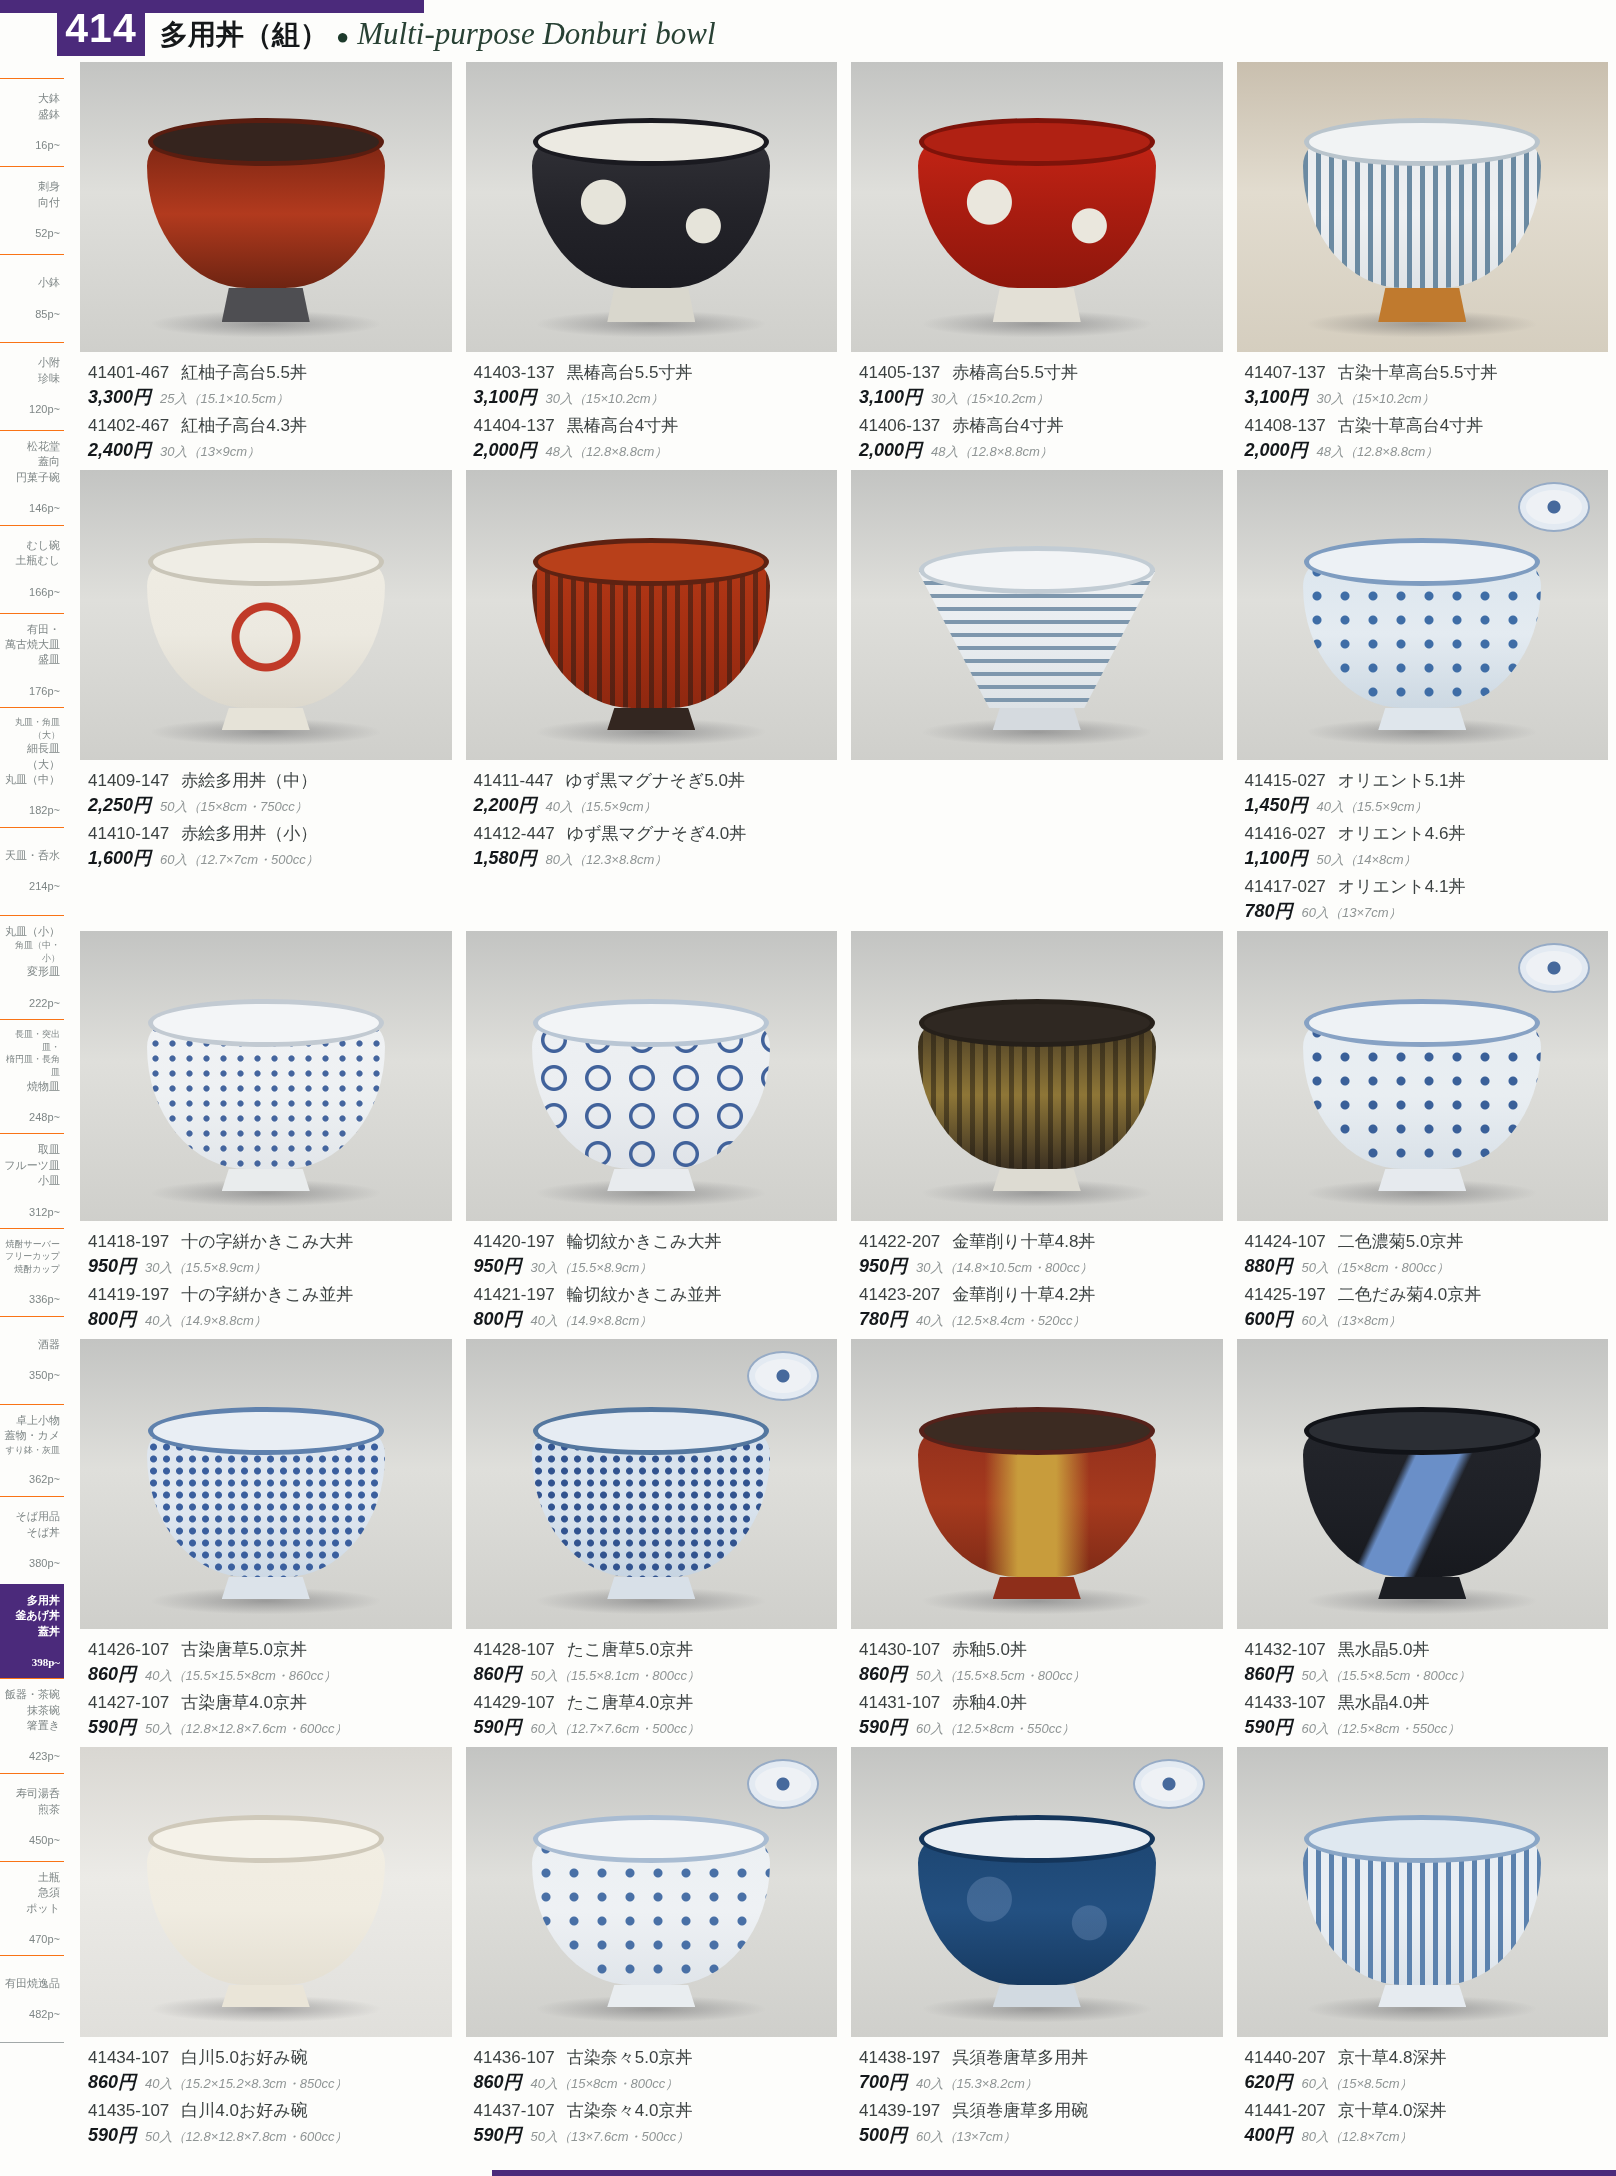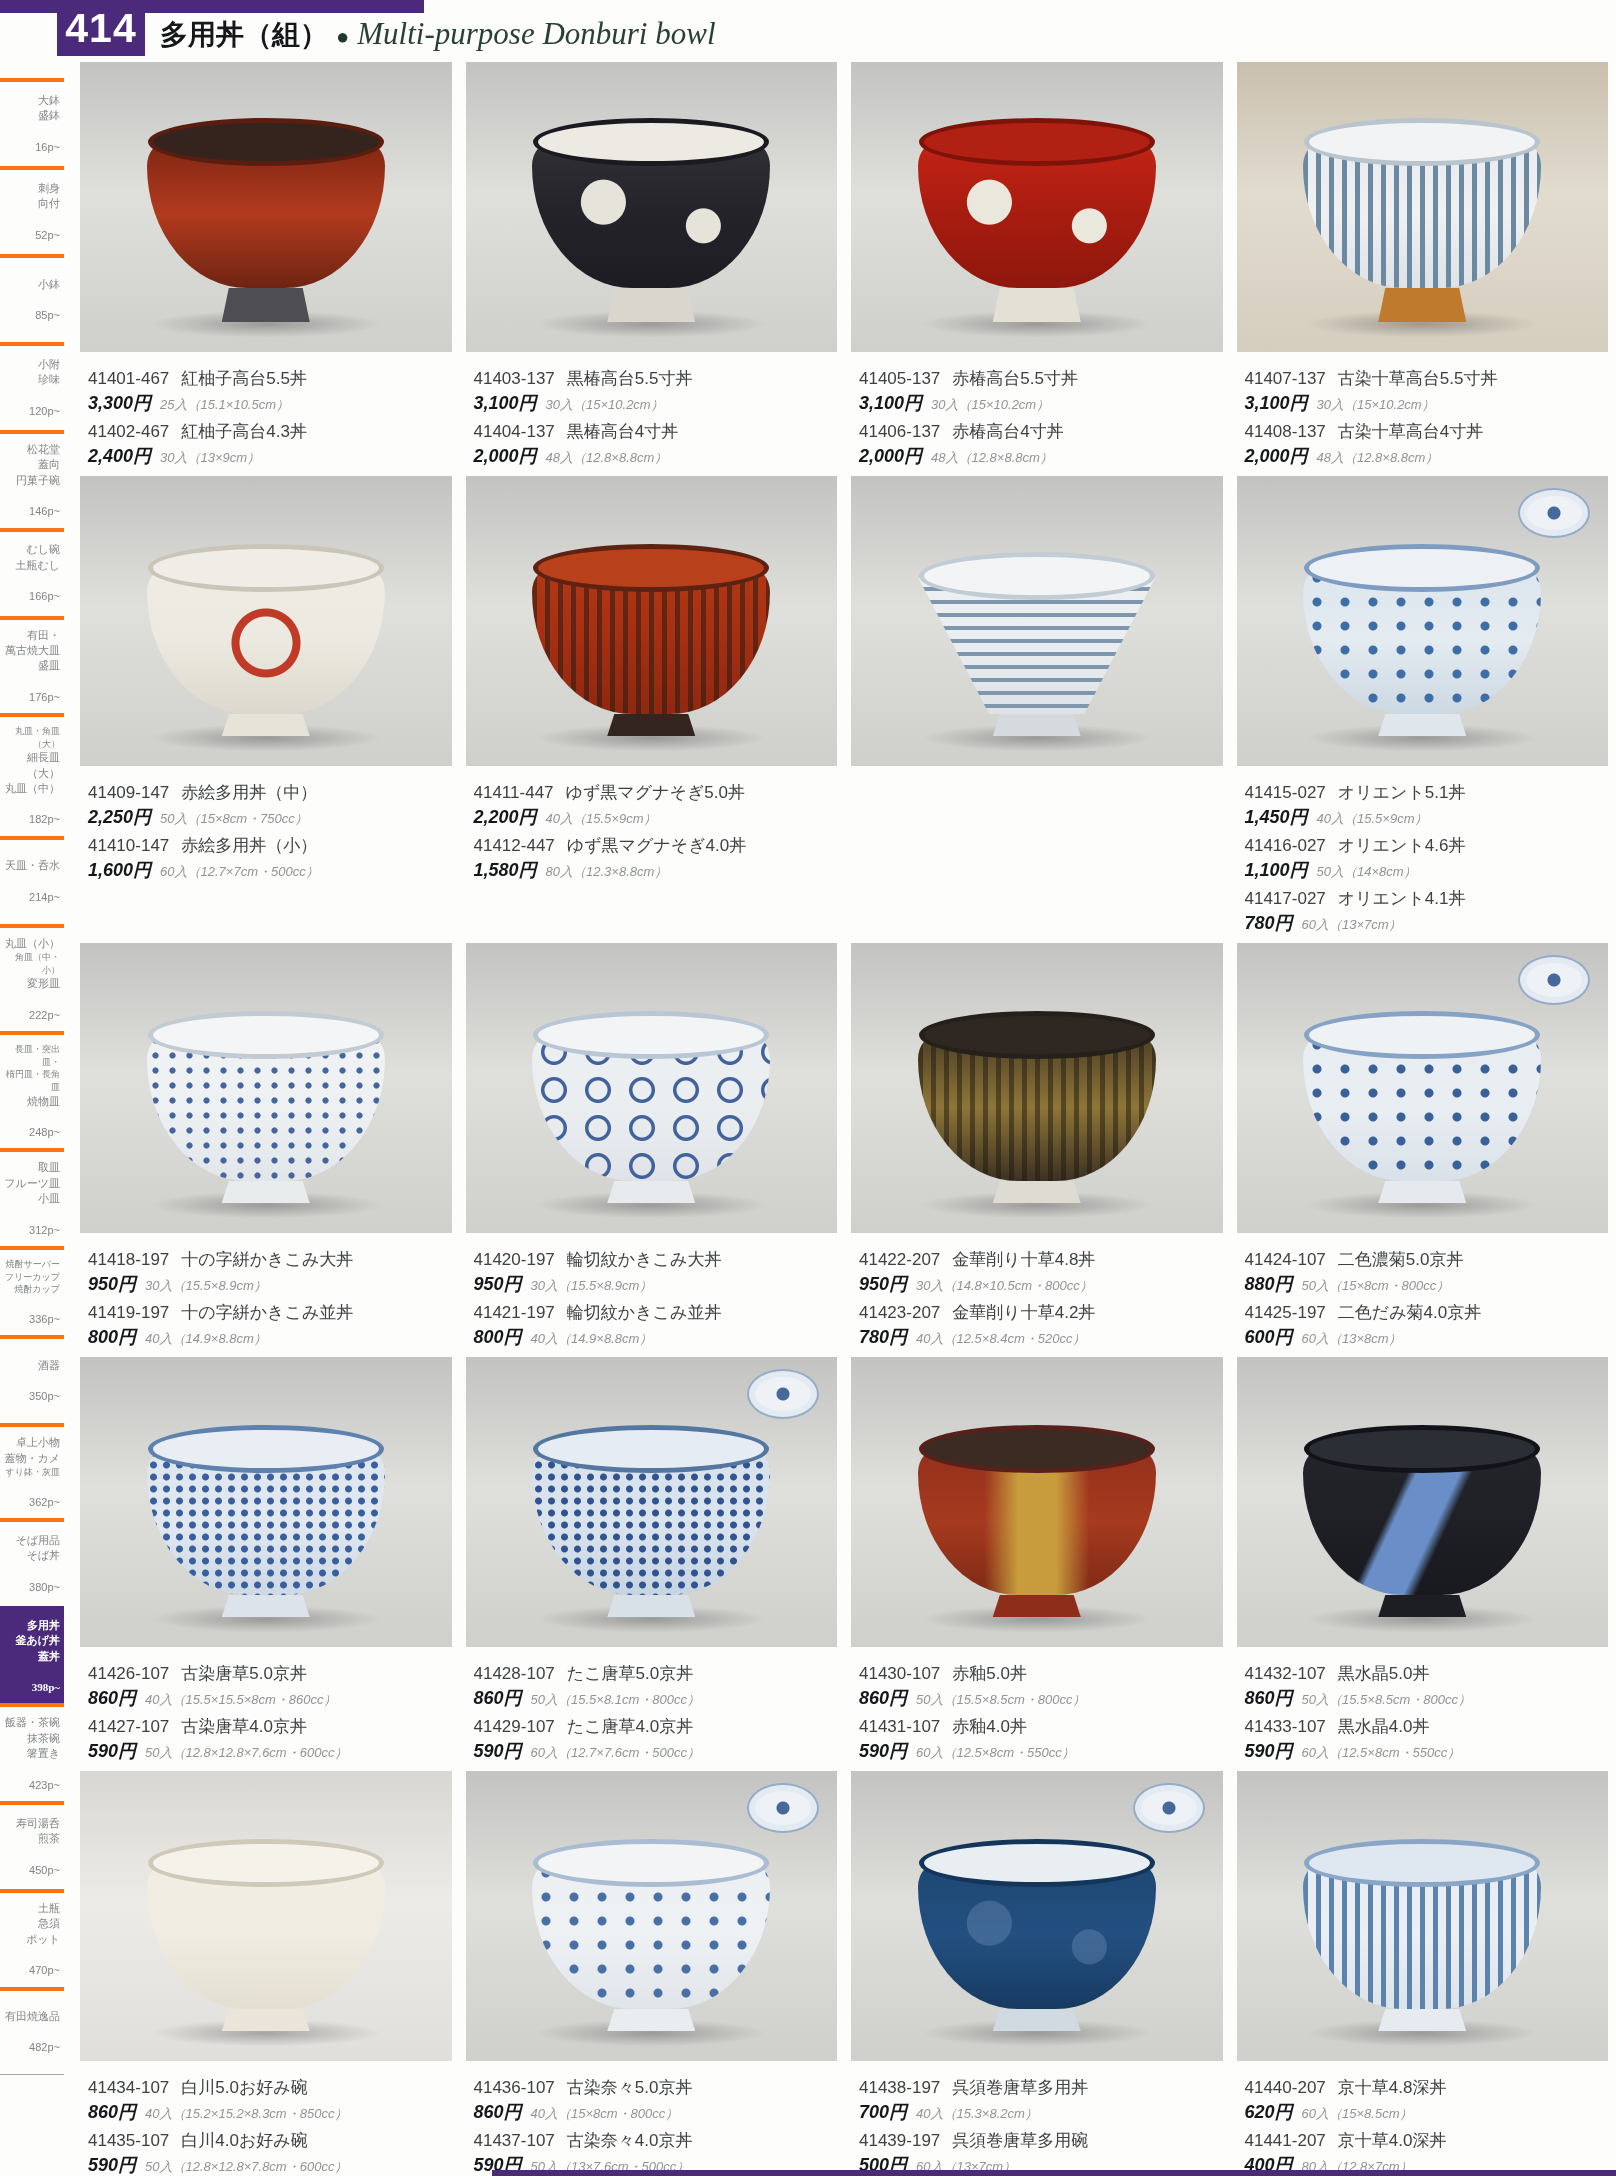--- a/index.html
+++ b/index.html
@@ -11,21 +11,21 @@
   .top-strip{position:absolute;left:0;top:0;width:424px;height:13px;background:#4b2a7b;}
   .pagenum-box{position:absolute;left:57px;top:0;width:88px;height:56px;background:#4b2a7b;
     color:#fff;display:flex;align-items:center;justify-content:center;
     font-size:41px;font-weight:bold;letter-spacing:1px;}
   .header-title{position:absolute;left:160px;top:16px;display:flex;align-items:baseline;gap:8px;white-space:nowrap;}
   .title-jp{font-size:28px;font-weight:bold;color:#15181a;}
   .title-bullet{font-size:22px;color:#1d3a2b;}
   .title-en{font-family:"Liberation Serif",serif;font-style:italic;font-size:31px;color:#284134;}
   
   .sidebar{position:absolute;left:0;top:78px;width:64px;}
-  .side-item{box-sizing:border-box;border-top:4px solid #f97316;min-height:88px;
+  .side-item{box-sizing:border-box;border-top:1px solid #f97316;min-height:88px;
     padding:8px 4px 8px 0;display:flex;flex-direction:column;justify-content:center;
     align-items:flex-end;text-align:right;color:#7e8686;font-size:11px;line-height:1.4;cursor:pointer;}
   .side-item:last-child{border-bottom:1px solid #a2a8a8;}
   .side-item .ln.small{font-size:9px;}
   .side-item .pg{margin-top:16px;}
   .side-item.active{background:#4b2a7b;color:#ffffff;font-weight:bold;border-top-color:#4b2a7b;font-family:Liberation Serif, serif;}
   
   .grid{position:absolute;left:80px;top:62px;width:1528px;
     display:grid;grid-template-columns:repeat(4,1fr);column-gap:14px;row-gap:8px;}
   .cell{display:flex;flex-direction:column;}
@@ -38,21 +38,21 @@
   .bowl-rim{position:absolute;top:-22px;left:1px;width:236px;height:48px;border-radius:50%;
     box-sizing:border-box;}
   .bowl-foot{margin:0 auto;width:88px;height:22px;
     clip-path:polygon(8% 0,92% 0,100% 100%,0 100%);}
   .bowl-shadow{position:absolute;left:50%;transform:translateX(-50%);bottom:-16px;
     width:240px;height:28px;
     background:radial-gradient(ellipse at center,rgba(35,35,42,.32),rgba(35,35,42,0) 68%);}
   .dish{position:absolute;top:12px;right:18px;width:68px;height:46px;border-radius:50%;
     border:2px solid #96abc6;box-shadow:inset 0 0 0 6px #e3eaf2;
     background:radial-gradient(circle at 50% 50%,#46699c 6px,transparent 7px),#eef1f5;}
-  .info{padding:10px 2px 0 8px;min-height:104px;}
+  .info{padding:4px 2px 0 8px;min-height:104px;}
   .line1{font-size:17px;color:#3c4242;margin-top:5px;white-space:nowrap;}
   .p-name{margin-left:12px;}
   .line2{font-size:13px;color:#8f9595;margin-top:1px;white-space:nowrap;font-style:italic;}
   .p-price{font-size:18px;font-weight:bold;color:#14181b;margin-right:9px;}
   
   .bottom-strip{position:absolute;left:492px;right:0;bottom:0;height:6px;background:#4b2a7b;}
 </style>
 </head>
 <body>
 

